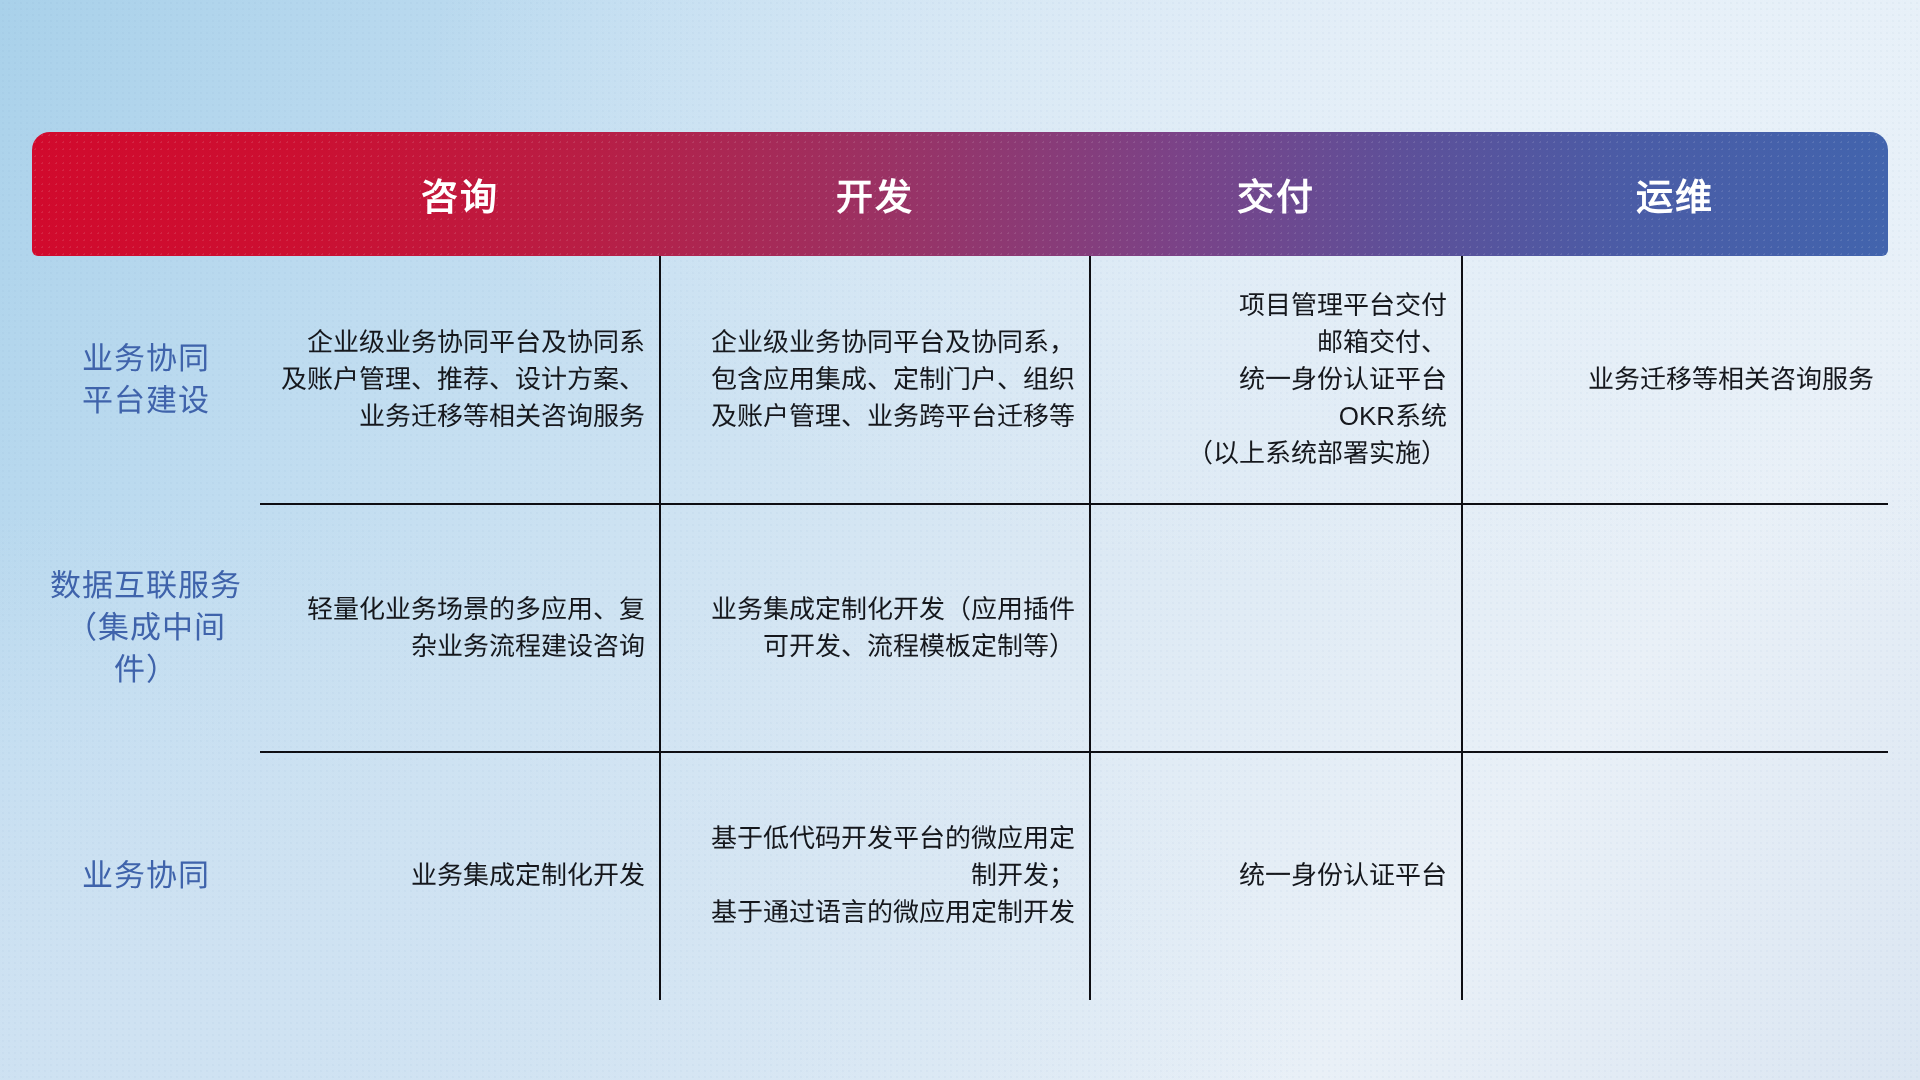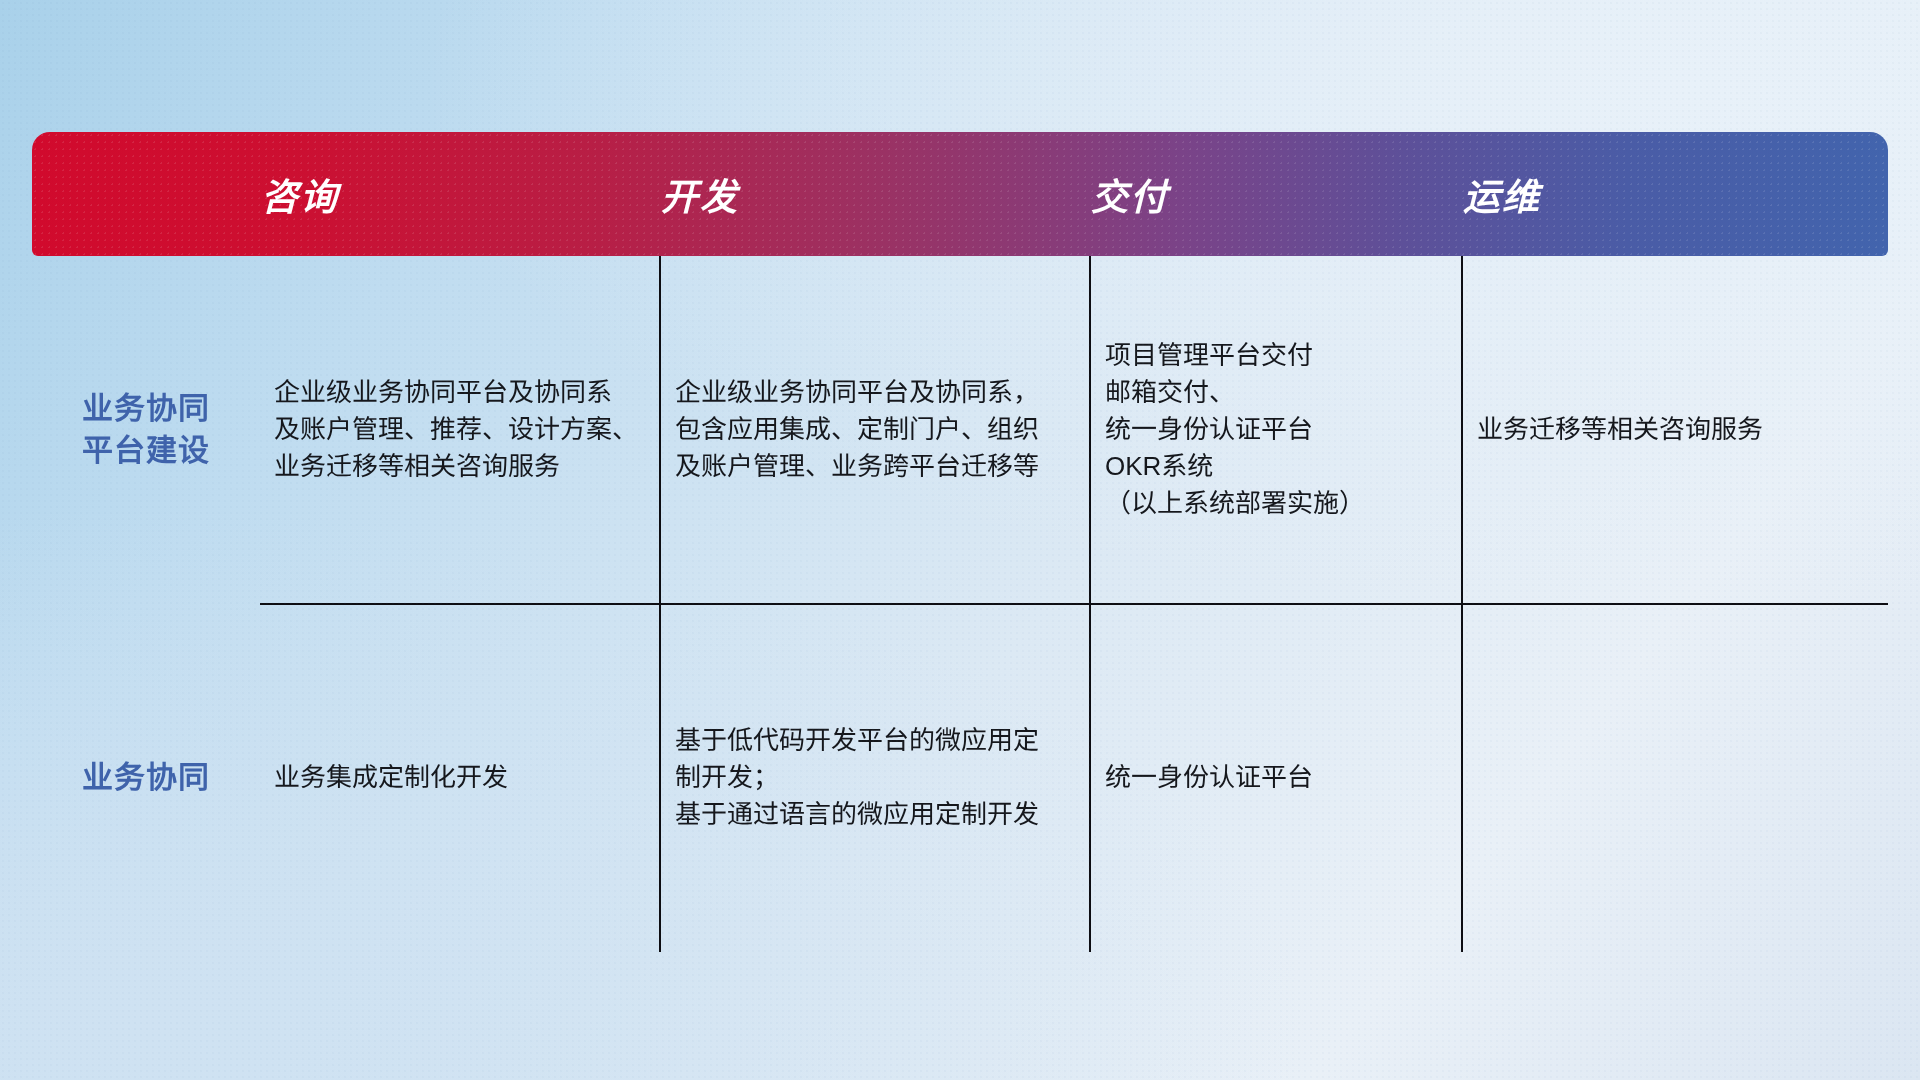--- a/index.html
+++ b/index.html
@@ -54,25 +54,24 @@
 
   
   .head-row {
     height: 124px;
   }
   .head-cell {
     position: relative;
     color: #ffffff;
     font-size: 37px;
     font-weight: bold;
-    text-align: left;
+    text-align: center;
     letter-spacing: 2px;
     border: none;
     z-index: 2;
-    font-style: italic;
   }
   .head-bg {
     position: absolute;
     left: 0;
     top: 0;
     width: 1856px;
     height: 124px;
     border-radius: 18px 18px 6px 6px;
     background: linear-gradient(90deg,
         #d10a2d 0%,
@@ -96,37 +95,37 @@
 
   
   .body-row-1 { height: 248px; }
   .body-row-2 { height: 248px; }
   .body-row-3 { height: 248px; }
 
   .cell {
     border-right: 2px solid #0d0d12;
     border-bottom: 2px solid #0d0d12;
     vertical-align: middle;
-    text-align: left;
+    text-align: right;
     padding: 6px 14px;
     font-size: 26px;
     line-height: 1.42;
     color: #15171c;
     background: transparent;
     white-space: pre-line;
   }
   .cell.last-col { border-right: none; }
   .last-row .cell { border-bottom: none; font-family: Liberation Serif, serif; }
 
   
   .cat-cell {
     border-right: none;
     border-bottom: none;
     color: #3f63ab;
-    font-weight: bold;
+    font-weight: normal;
     font-size: 31px;
     line-height: 1.36;
     letter-spacing: 1px;
     text-align: center;
     vertical-align: middle;
     padding: 6px 10px;
     white-space: pre-line;
   }
 
   
@@ -200,20 +199,30 @@
 包含应用集成、定制门户、组织
 及账户管理、业务跨平台迁移等</td>
           <td class="cell">项目管理平台交付
 邮箱交付、
 统一身份认证平台
 OKR系统
 （以上系统部署实施）</td>
           <td class="cell last-col">业务迁移等相关咨询服务</td>
         </tr>
 
+        <tr class="body-row-2">
+          <td class="cat-cell">数据互联服务
+（集成中间件）</td>
+          <td class="cell">轻量化业务场景的多应用、复
+杂业务流程建设咨询</td>
+          <td class="cell">业务集成定制化开发（应用插件
+可开发、流程模板定制等）</td>
+          <td class="cell"></td>
+          <td class="cell last-col"></td>
+        </tr>
 
         <tr class="body-row-3 last-row">
           <td class="cat-cell">业务协同</td>
           <td class="cell">业务集成定制化开发</td>
           <td class="cell">基于低代码开发平台的微应用定
 制开发；
 基于通过语言的微应用定制开发</td>
           <td class="cell">统一身份认证平台</td>
           <td class="cell last-col"></td>
         </tr>

